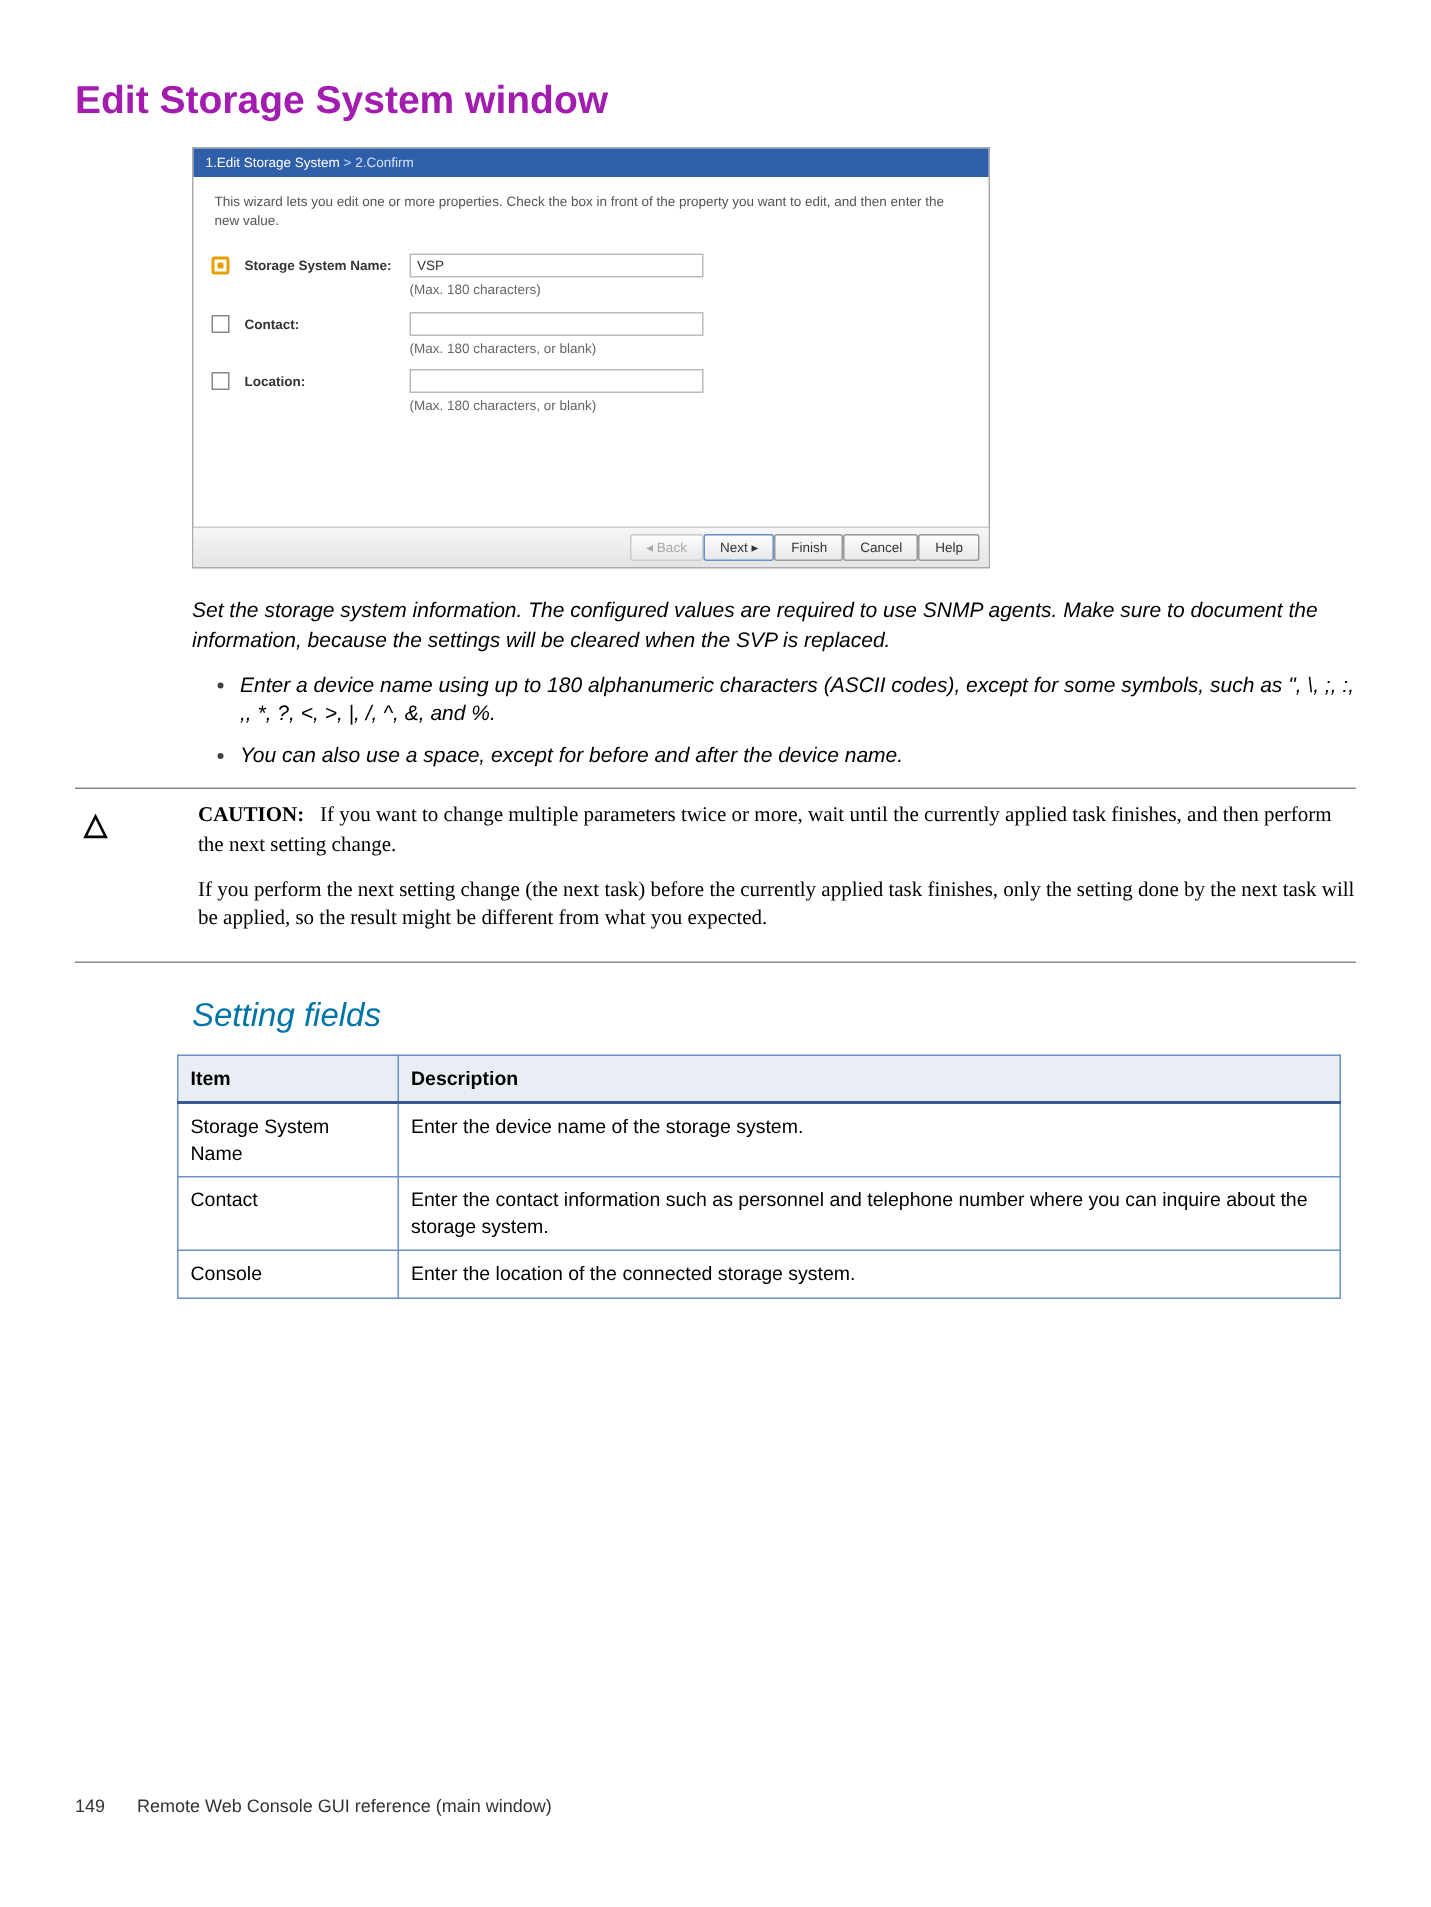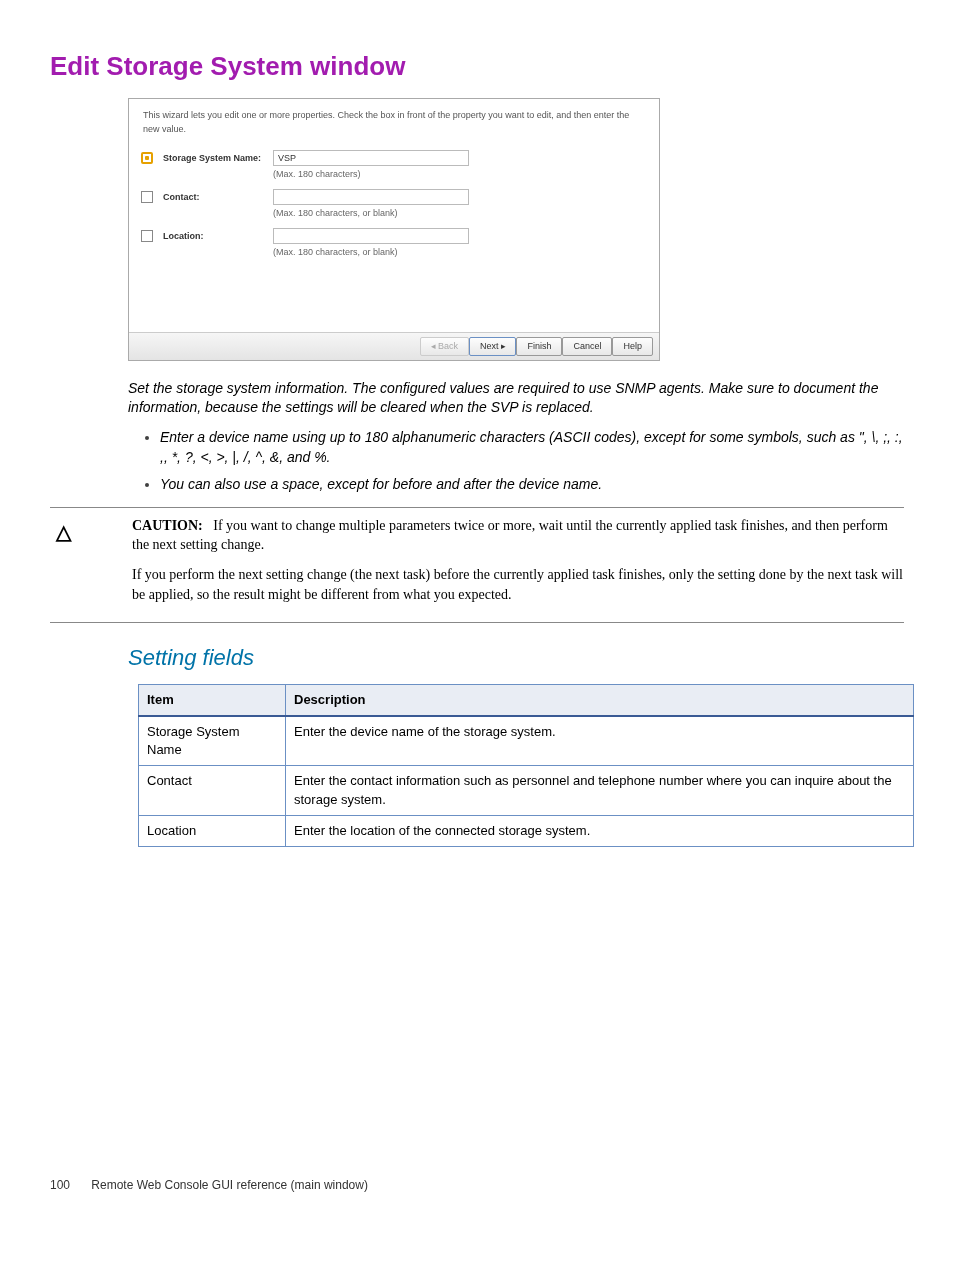--- a/index.html
+++ b/index.html
@@ -154,21 +154,21 @@
     padding-left: 6px;
     padding-top: 2px;
     font-weight: bold;
   }
   .caution-body { flex: 1; padding-left: 26px; font-family: Liberation Serif, serif; }
   .caution-body .lbl { font-weight: bold; }
   
   table.desc {
     width: 100%;
     border-collapse: collapse;
-    margin-left: 88px;
+    margin-left: 68px;
     width: calc(100% - 78px);
     border-radius: 32px;
   }
   table.desc th, table.desc td {
     border: 1px solid #6b90c4;
     padding: 6px 8px;
     text-align: left;
     vertical-align: top;
     font-size: 13px;
   }
@@ -185,20 +185,25 @@
     color: #333;
   }
   .footer .pg { display: inline-block; width: 38px; }
 </style>
 </head>
 <body>
 
 <h1 class="section-title">Edit Storage System window</h1>
 
 <div class="win">
+  <div class="win-crumb">
+    <span class="cur">1.Edit Storage System</span>
+    <span>&gt;</span>
+    <span>2.Confirm</span>
+  </div>
   <div class="win-desc">This wizard lets you edit one or more properties. Check the box in front of the property you want to edit, and then enter the new value.</div>
   <div class="form-area">
     <div class="form-row">
       <div class="chk checked"></div>
       <div class="fld-label">Storage System Name:</div>
       <div class="fld-col">
         <div class="txt">VSP</div>
         <div class="hint">(Max. 180 characters)</div>
       </div>
     </div>
@@ -258,22 +263,22 @@
   <tbody>
     <tr>
       <td>Storage System Name</td>
       <td>Enter the device name of the storage system.</td>
     </tr>
     <tr>
       <td>Contact</td>
       <td>Enter the contact information such as personnel and telephone number where you can inquire about the storage system.</td>
     </tr>
     <tr>
-      <td>Location</td>
+      <td>Console</td>
       <td>Enter the location of the connected storage system.</td>
     </tr>
   </tbody>
 </table>
 
 <div class="footer">
-  <span class="pg">100</span>
+  <span class="pg">149</span>
   <span>Remote Web Console GUI reference (main window)</span>
 </div>
 
 </body></html>

